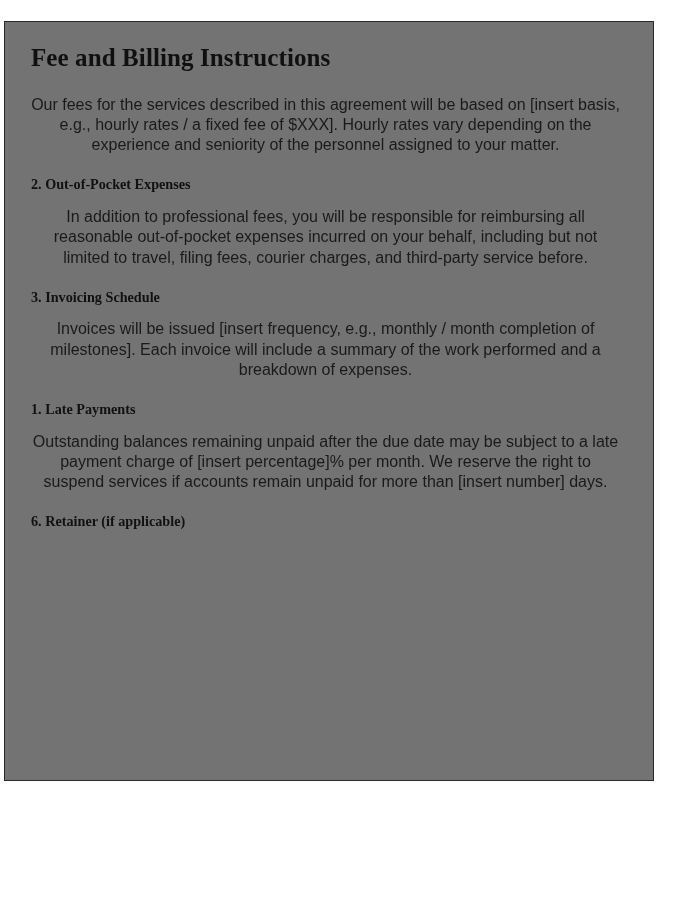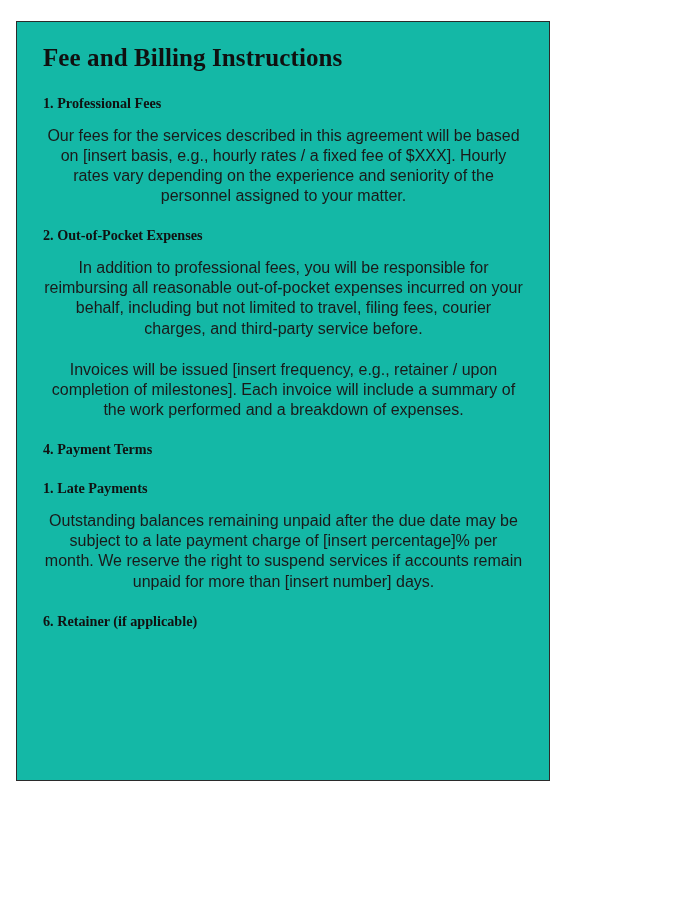--- a/index.html
+++ b/index.html
@@ -10,27 +10,27 @@
   body {
     width: 700px;
     height: 900px;
     overflow: hidden;
     font-family: "Liberation Serif", "DejaVu Serif", serif;
     color: #1a1a1a;
     -webkit-font-smoothing: antialiased;
   }
   .page-sheet {
     position: absolute;
-    left: 16px;
+    left: 4px;
     top: 21px;
-    width: 534px;
+    width: 650px;
     height: 760px;
     box-sizing: border-box;
     border: 1.6px solid #2b2b2b;
-    background: #14b8a6;
+    background: #737373;
   }
   .page-inner {
     padding: 22px 25px 0 26px;
   }
   .doc-title {
     font-family: "Liberation Serif", "DejaVu Serif", serif;
     font-size: 25px;
     font-weight: bold;
     line-height: 1.15;
     margin: 0 0 22px 0;
@@ -63,35 +63,34 @@
 </style>
 </head>
 <body>
 
 <div class="page-sheet">
   <div class="page-inner">
 
     <h1 class="doc-title">Fee and Billing Instructions</h1>
 
     <div class="section">
-      <h2 class="section-heading">1. Professional Fees</h2>
       <p class="section-body">Our fees for the services described in this agreement will be based on [insert basis, e.g., hourly rates / a fixed fee of $XXX]. Hourly rates vary depending on the experience and seniority of the personnel assigned to your matter.</p>
     </div>
 
     <div class="section">
       <h2 class="section-heading">2. Out-of-Pocket Expenses</h2>
       <p class="section-body">In addition to professional fees, you will be responsible for reimbursing all reasonable out-of-pocket expenses incurred on your behalf, including but not limited to travel, filing fees, courier charges, and third-party service before.</p>
     </div>
 
     <div class="section">
-      <p class="section-body">Invoices will be issued [insert frequency, e.g., retainer / upon completion of milestones]. Each invoice will include a summary of the work performed and a breakdown of expenses.</p>
+      <h2 class="section-heading">3. Invoicing Schedule</h2>
+      <p class="section-body">Invoices will be issued [insert frequency, e.g., monthly / month completion of milestones]. Each invoice will include a summary of the work performed and a breakdown of expenses.</p>
     </div>
 
     <div class="section">
-      <h2 class="section-heading">4. Payment Terms</h2>
     </div>
 
     <div class="section">
       <h2 class="section-heading">1. Late Payments</h2>
       <p class="section-body">Outstanding balances remaining unpaid after the due date may be subject to a late payment charge of [insert percentage]% per month. We reserve the right to suspend services if accounts remain unpaid for more than [insert number] days.</p>
     </div>
 
     <div class="section">
       <h2 class="section-heading">6. Retainer (if applicable)</h2>
     </div>

